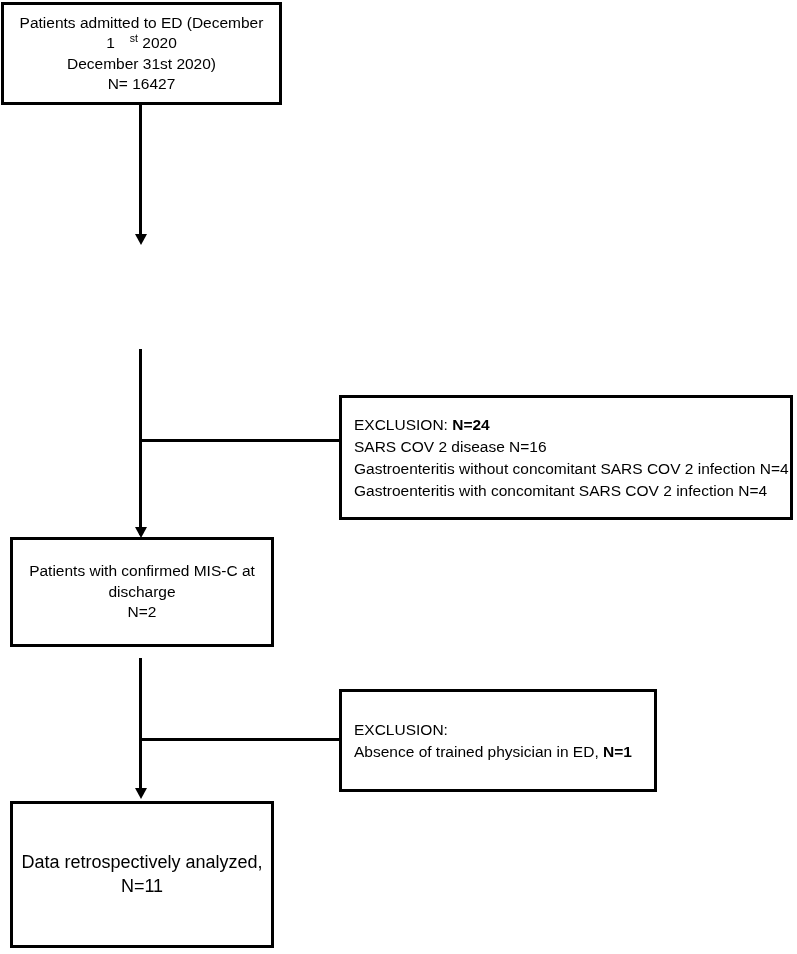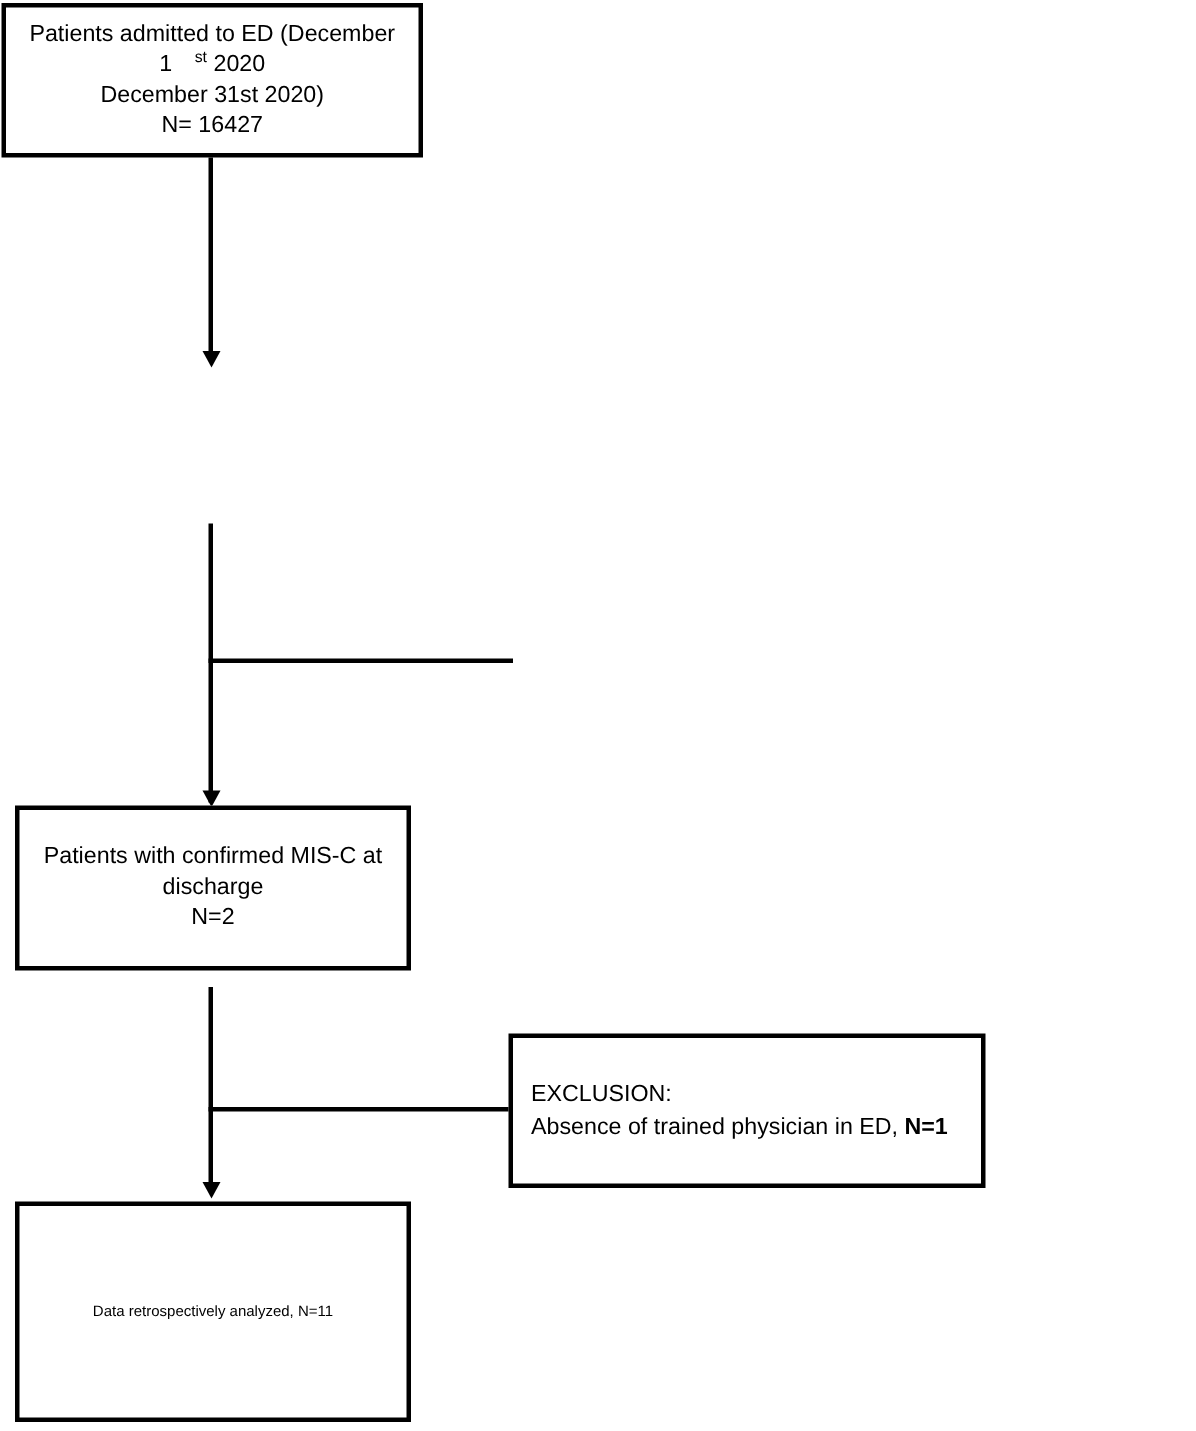--- a/index.html
+++ b/index.html
@@ -75,21 +75,21 @@
   .arrow-head {
     position: absolute;
     width: 0;
     height: 0;
     border-left: 6px solid transparent;
     border-right: 6px solid transparent;
     border-top: 11px solid #000000;
   }
   
   .node-box.bottom-node .node-text {
-    font-size: 10px;
+    font-size: 18px;
   }
 </style>
 </head>
 <body>
 
 <div id="flow-root">
 
   <div class="node-box" style="left:1px; top:2px; width:281px; height:103px;">
     <div class="node-text">
       <span>Patients admitted to ED (December 1</span><sup>st</sup><span> 2020</span><br>
@@ -99,20 +99,28 @@
   </div>
 
   <div class="v-line" style="left:139px; top:105px; height:131px;"></div>
   <div class="arrow-head" style="left:134.5px; top:234px;"></div>
 
 
   <div class="v-line" style="left:139px; top:349px; height:186px;"></div>
   <div class="arrow-head" style="left:134.5px; top:527px;"></div>
   <div class="h-line" style="left:139px; top:439px; width:203px;"></div>
 
+  <div class="excl-box" style="left:339px; top:395px; width:454px; height:125px;">
+    <div class="excl-text">
+      <div><span>EXCLUSION: </span><span class="n-val">N=24</span></div>
+      <div>SARS COV 2 disease N=16</div>
+      <div>Gastroenteritis without concomitant SARS COV 2 infection N=4</div>
+      <div>Gastroenteritis with concomitant SARS COV 2 infection N=4</div>
+    </div>
+  </div>
 
   <div class="node-box" style="left:10px; top:537px; width:264px; height:110px;">
     <div class="node-text">
       <span>Patients with confirmed MIS-C at</span><br>
       <span>discharge</span><br>
       <span class="n-val">N=2</span>
     </div>
   </div>
 
   <div class="v-line" style="left:139px; top:658px; height:132px;"></div>

